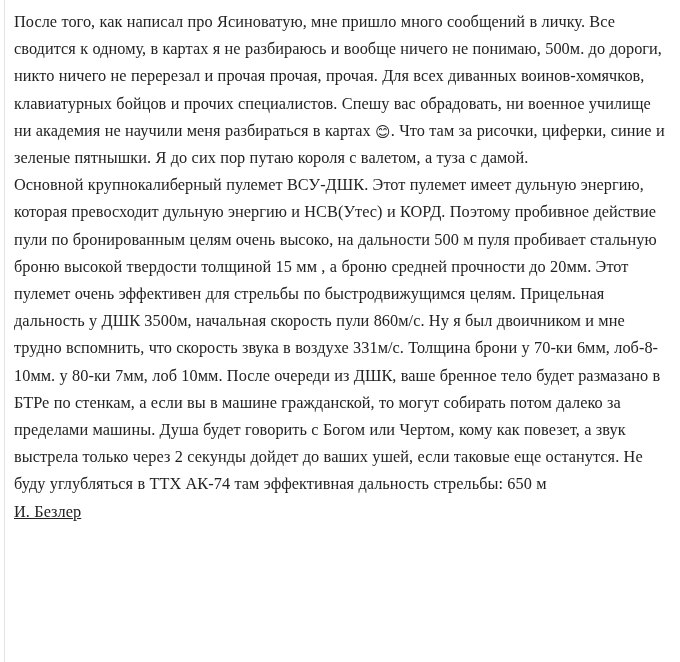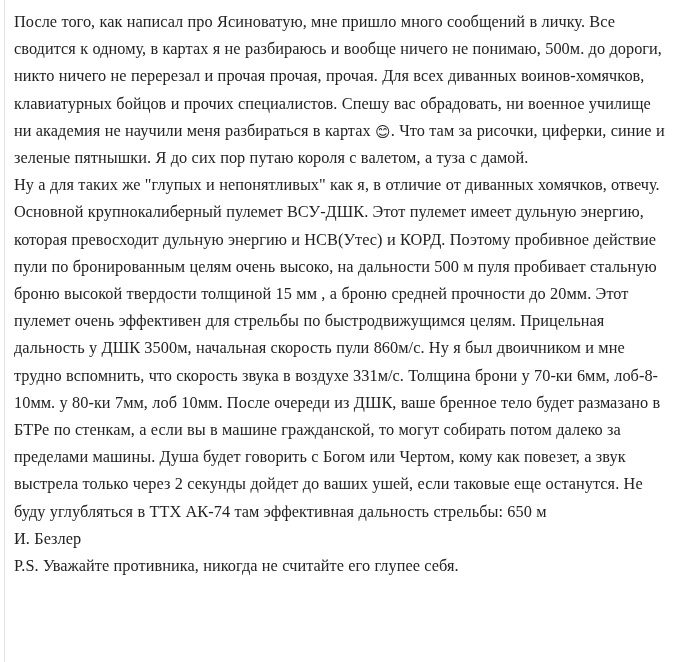--- a/index.html
+++ b/index.html
@@ -46,35 +46,34 @@
     margin-top: 0px;
   }
   .emoji {
     font-family: "DejaVu Sans", sans-serif;
     font-size: 15px;
     line-height: 1;
     vertical-align: -1px;
   }
   .sig {
     margin: 0;
+    text-decoration: underline;
   }
 </style>
 </head>
 <body>
 
 <div class="page">
   <div class="left-rule"></div>
 
   <div class="article">
 
     <p class="para"><span>После того, как написал про Ясиноватую, мне пришло много сообщений в личку. Все сводится к одному, в картах я не разбираюсь и вообще ничего не понимаю, 500м. до дороги, никто ничего не перерезал и прочая прочая, прочая. Для всех диванных воинов-хомячков, клавиатурных бойцов и прочих специалистов. Спешу вас обрадовать, ни военное училище ни академия не научили меня разбираться в картах</span> <span class="emoji">😊</span><span>. Что там за рисочки, циферки, синие и зеленые пятнышки. Я до сих пор путаю короля с валетом, а туза с дамой.</span></p>
 
-    <p class="para">Ну а для таких же "глупых и непонятливых" как я, в отличие от диванных хомячков, отвечу.</p>
 
     <p class="para">Основной крупнокалиберный пулемет ВСУ-ДШК. Этот пулемет имеет дульную энергию, которая превосходит дульную энергию и НСВ(Утес) и КОРД. Поэтому пробивное действие пули по бронированным целям очень высоко, на дальности 500 м пуля пробивает стальную броню высокой твердости толщиной 15 мм , а броню средней прочности до 20мм. Этот пулемет очень эффективен для стрельбы по быстродвижущимся целям. Прицельная дальность у ДШК 3500м, начальная скорость пули 860м/с. Ну я был двоичником и мне трудно вспомнить, что скорость звука в воздухе 331м/с. Толщина брони у 70-ки 6мм, лоб-8-10мм. у 80-ки 7мм, лоб 10мм. После очереди из ДШК, ваше бренное тело будет размазано в БТРе по стенкам, а если вы в машине гражданской, то могут собирать потом далеко за пределами машины. Душа будет говорить с Богом или Чертом, кому как повезет, а звук выстрела только через 2 секунды дойдет до ваших ушей, если таковые еще останутся. Не буду углубляться в ТТХ АК-74 там эффективная дальность стрельбы: 650 м</p>
 
 
     <p class="para sig">И. Безлер</p>
 
-    <p class="para">P.S. Уважайте противника, никогда не считайте его глупее себя.</p>
 
   </div>
 </div>
 
 </body></html>

